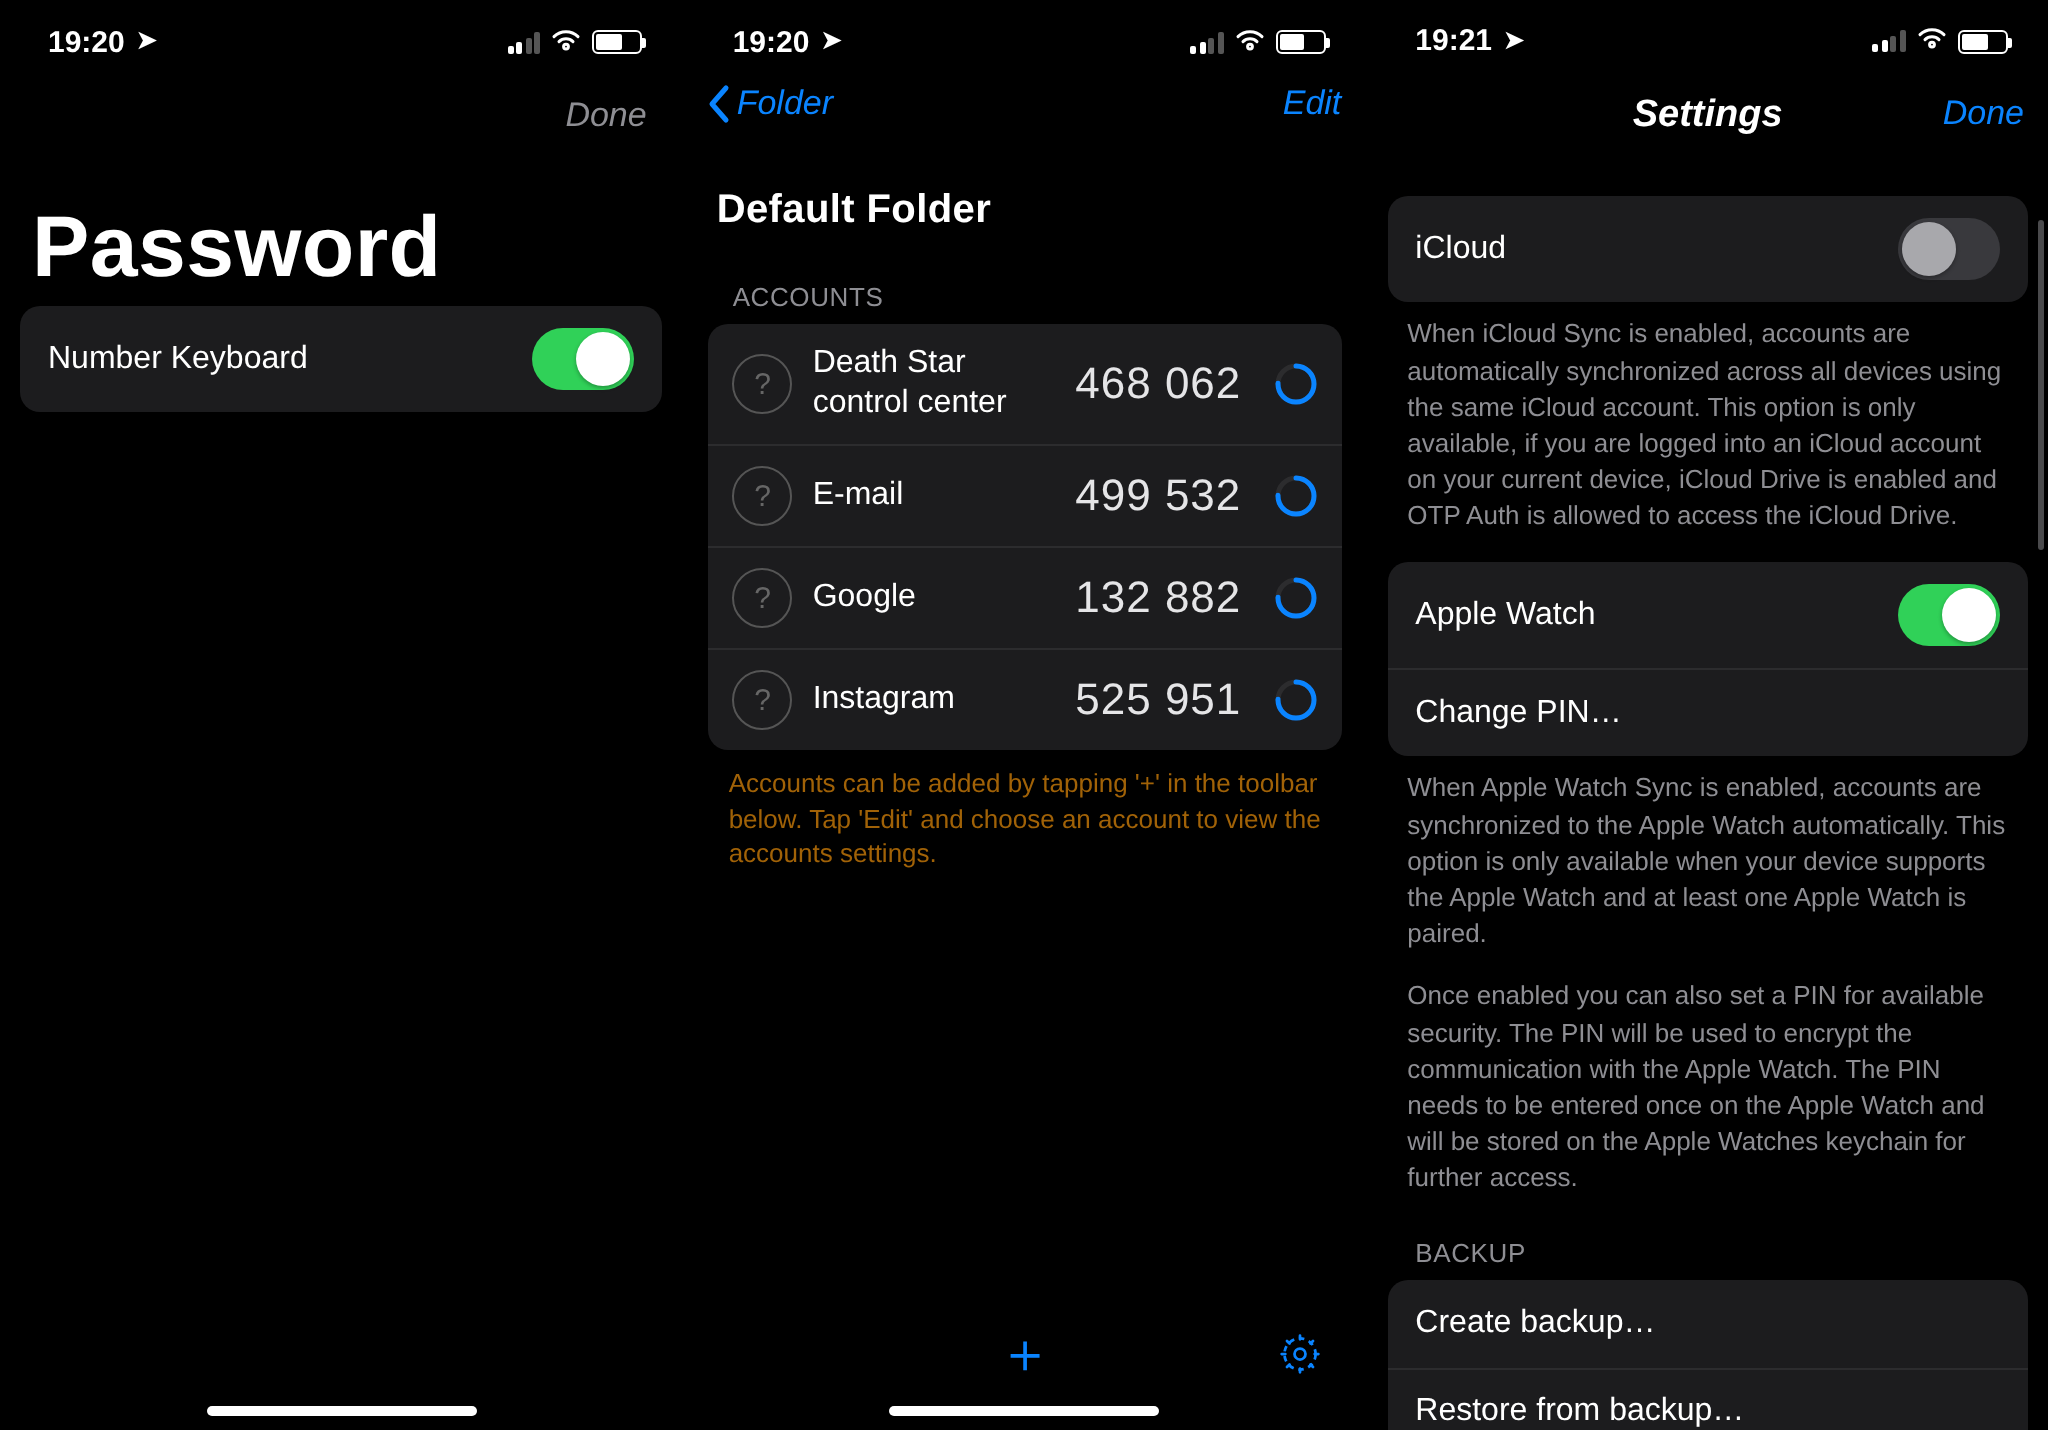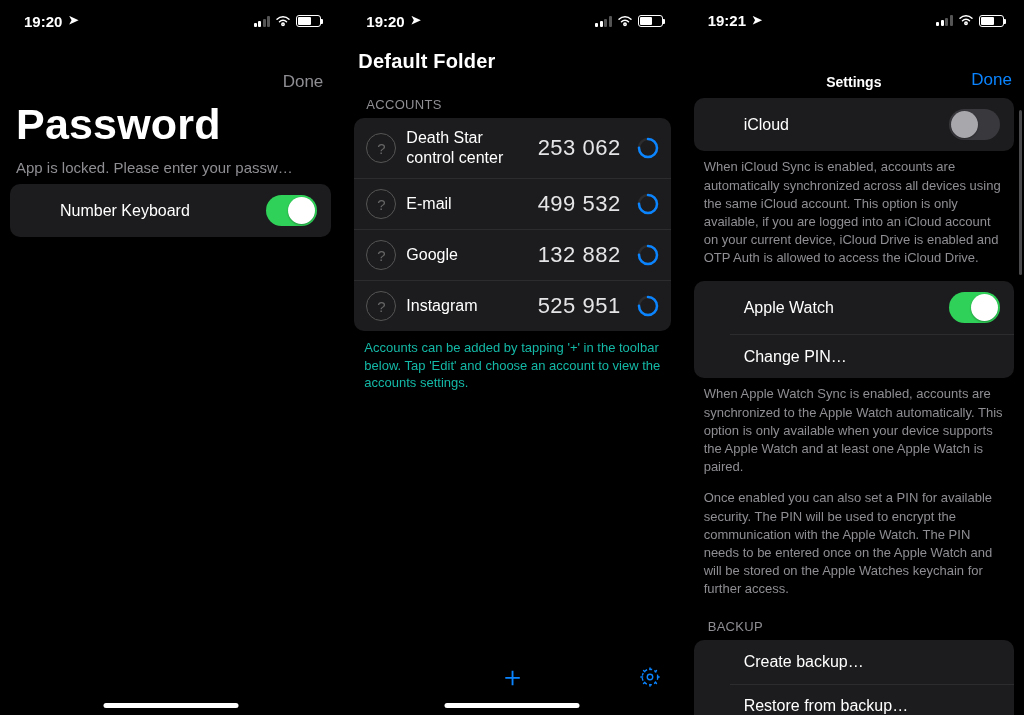--- a/index.html
+++ b/index.html
@@ -45,27 +45,28 @@
   .wifi-icon{ width:16px; height:12px; position:relative; }
   .battery{ width:25px; height:12px; border:1px solid #fff; border-radius:3px; position:relative;}
   .battery::after{content:"";position:absolute;right:-3px;top:3px;width:2px;height:5px;background:#fff;border-radius:0 1px 1px 0;}
   .battery .fill{position:absolute;left:1px;top:1px;bottom:1px;width:55%;background:#fff;border-radius:1px;}
 
   
   .navbar {
     height: 44px;
     display:flex;
     justify-content:space-between;
-    align-items:flex-end;
+    align-items:flex-start;
     padding: 0 12px;
     font-size: 17px;
+    font-style: italic;
   }
   .nav-left { color:#0a84ff; display:flex; align-items:center; gap:2px; }
   .nav-right { color:#0a84ff; }
-  .nav-title { color:#fff; font-weight:600; font-size:14px; position:absolute; left:0; right:0; text-align:center; pointer-events:none;}
+  .nav-title { color:#fff; font-weight:600; font-size:19px; position:absolute; left:0; right:0; text-align:center; pointer-events:none;}
   .nav-right.dim { color:#8e8e93; }
 
   .big-title {
     font-size: 43px;
     font-weight: 700;
     padding: 8px 16px 4px;
     letter-spacing: 0.2px;
   }
   .s1 .content{ position:relative; }
   .s1 .navbar{ justify-content:flex-end; padding-right:18px; margin-top:6px;}
@@ -78,21 +79,20 @@
     text-overflow:ellipsis;
   }
   .cell-group{ background:#1c1c1e; border-radius:10px; margin:0 10px; overflow:hidden;}
   .cell {
     display:flex;
     align-items:center;
     justify-content:space-between;
     padding: 11px 14px;
     min-height:44px;
     font-size:16px;
-    margin-left:36px;
   }
   .cell + .cell { border-top:0.5px solid #2c2c2e; }
   .input-field{
     flex:1;
     background:transparent;
     border:none;
     outline:none;
     color:#fff;
     font-size:16px;
   }
@@ -114,21 +114,21 @@
   
   .section-header{color:#8e8e93;font-size:13px;padding: 20px 24px 6px;letter-spacing:0.3px;}
   .s2 .cell-group{margin:0 12px;}
   .acct-row{display:flex;align-items:center;padding:10px 12px;gap:10px;border-top:0.5px solid #2c2c2e;}
   .acct-row:first-child{border-top:none;}
   .acct-icon{width:30px;height:30px;border:1.5px solid #555;border-radius:50%;display:flex;align-items:center;justify-content:center;font-size:15px;color:#666;flex-shrink:0;}
   .acct-name{flex:1;font-size:16px;color:#fff;line-height:1.25;}
   .acct-code{font-size:22px;font-weight:300;color:#e5e5e7;letter-spacing:0.5px;white-space:nowrap;}
   .ring{width:22px;height:22px;position:relative;margin-left:6px;flex-shrink:0;}
   .ring svg{transform:rotate(-90deg);}
-  .footer-text{color:#14b8a6;font-size:13px;padding:8px 22px;line-height:1.35;}
+  .footer-text{color:#a16207;font-size:13px;padding:8px 22px;line-height:1.35;}
   .toolbar{position:absolute;bottom:14px;left:0;right:0;height:48px;display:flex;align-items:center;justify-content:center;}
   .toolbar .add{color:#0a84ff;font-size:28px;font-weight:300;}
   .toolbar .gear{position:absolute;right:22px;width:22px;height:22px;}
   .gear svg{stroke:#0a84ff;fill:none;}
 
   
   .s3 .cell-group{margin:0 10px;}
   .desc{color:#8e8e93;font-size:13px;line-height:1.4;padding:7px 20px 14px;}
   .s3 .navbar{position:relative;margin-top:6px;}
   .s3-scroll{overflow:hidden;}
@@ -159,21 +159,20 @@
       <span class="battery">
           <span class="fill"></span>
         </span>
     </div>
   </div>
   <div class="content">
     <div class="navbar">
       <span class="nav-right dim">Done</span>
     </div>
     <div class="big-title">Password</div>
-    <div class="hint">App is locked. Please enter your passw…</div>
     <div class="cell-group">
       <div class="cell">
         <span>Number Keyboard</span>
         <span class="switch on">
             <span class="knob"></span>
           </span>
       </div>
     </div>
   </div>
   <div class="home-indicator"></div>
@@ -193,28 +192,37 @@
           <span></span>
         </span>
       <span><svg class="wifi-icon" viewBox="0 0 16 12">
             <path d="M8 10.5a1.2 1.2 0 100-2.4 1.2 1.2 0 000 2.4zM4.5 6.8a5 5 0 017 0M2 4.3a8.5 8.5 0 0112 0" fill="none" stroke="#fff" stroke-width="1.5" stroke-linecap="round"></path>
           </svg></span>
       <span class="battery">
           <span class="fill"></span>
         </span>
     </div>
   </div>
+  <div class="navbar">
+    <span class="nav-left">
+      <svg width="12" height="20" viewBox="0 0 12 20">
+          <path d="M9 2L2 10l7 8" fill="none" stroke="#0a84ff" stroke-width="2.5" stroke-linecap="round" stroke-linejoin="round"></path>
+        </svg>
+      <span>Folder</span>
+    </span>
+    <span class="nav-right">Edit</span>
+  </div>
   <div class="big-title" style="font-size:20px;">Default Folder</div>
 
   <div class="section-header">ACCOUNTS</div>
   <div class="cell-group">
     <div class="acct-row">
       <span class="acct-icon">?</span>
       <span class="acct-name">Death Star control center</span>
-      <span class="acct-code">253 062</span>
+      <span class="acct-code">468 062</span>
       <span class="ring"><svg width="22" height="22" viewBox="0 0 22 22">
             <circle cx="11" cy="11" r="9" fill="none" stroke="#2c2c2e" stroke-width="2.5"></circle>
             <circle cx="11" cy="11" r="9" fill="none" stroke="#0a84ff" stroke-width="2.5" stroke-dasharray="56.5" stroke-dashoffset="14" stroke-linecap="round"></circle>
           </svg></span>
     </div>
     <div class="acct-row">
       <span class="acct-icon">?</span>
       <span class="acct-name">E-mail</span>
       <span class="acct-code">499 532</span>
       <span class="ring"><svg width="22" height="22" viewBox="0 0 22 22">

